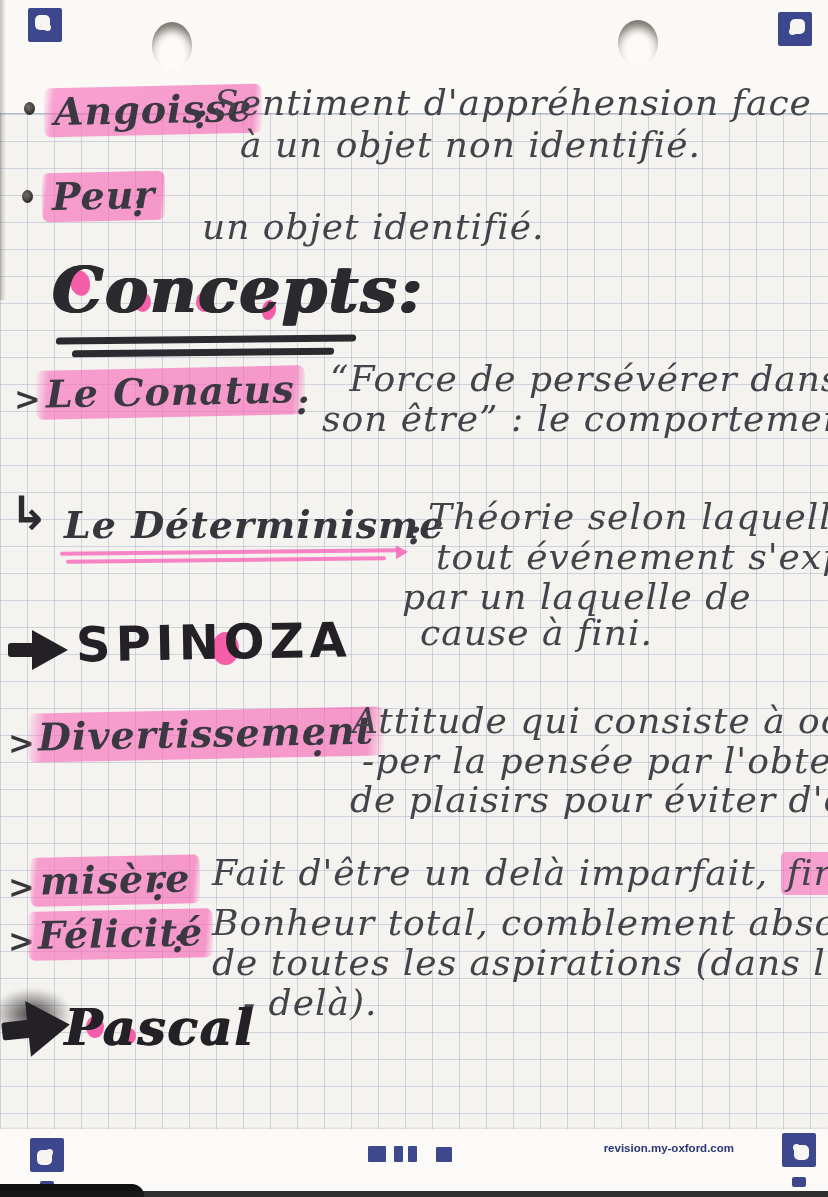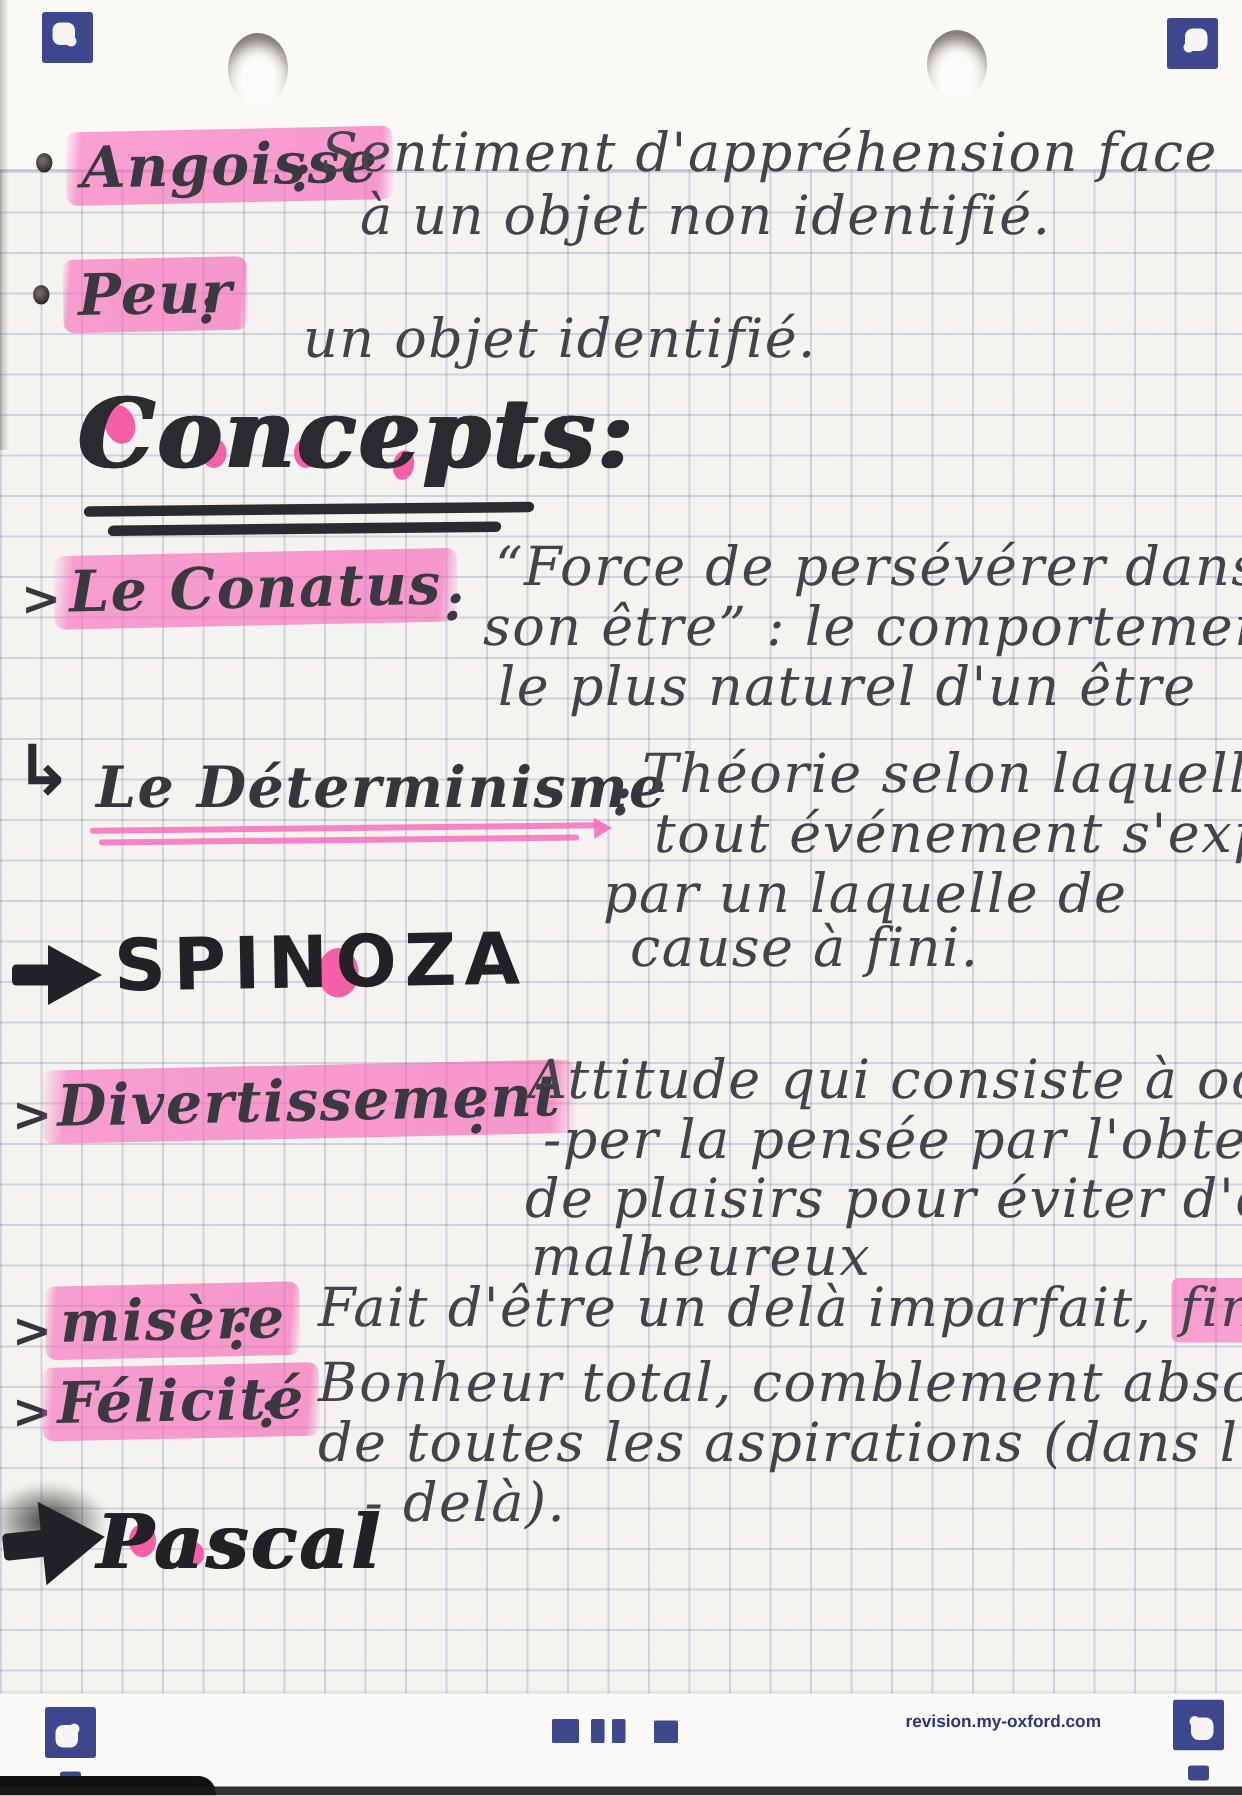--- a/index.html
+++ b/index.html
@@ -108,21 +108,20 @@
   <div class="pinkdot" style="left:262px;top:300px;width:14px;height:20px;transform:rotate(12deg);"></div>
   <div class="heading" style="left:52px;top:252px;">Concepts:</div>
   <div class="underbar" style="left:56px;top:336px;width:300px;"></div>
   <div class="underbar" style="left:72px;top:349px;width:262px;"></div>
 
   <span class="chevron" style="left:14px;top:380px;">&gt;</span>
   <span class="hw term" style="left:36px;top:368px;">Le Conatus</span>
   <span class="hw colon" style="left:296px;top:380px;">:</span>
   <span class="hw def" style="left:330px;top:358px;">“Force de persévérer dans</span>
   <span class="hw def" style="left:322px;top:398px;">son être” : le comportement</span>
-  <span class="hw def" style="left:332px;top:438px;">le plus naturel d'un être</span>
 
   <span class="ret-arrow" style="left:10px;top:486px;">↳</span>
   <span class="hw term-plain" style="left:64px;top:502px;font-style:italic;">Le Déterminisme</span>
   <div class="pink-line" style="left:60px;top:550px;width:340px;"></div>
   <div class="pink-line" style="left:66px;top:558px;width:320px;"></div>
   <div class="pink-head" style="left:396px;top:545px;"></div>
   <span class="hw colon" style="left:408px;top:510px;">:</span>
   <span class="hw def" style="left:428px;top:496px;">Théorie selon laquelle</span>
   <span class="hw def" style="left:436px;top:536px;">tout événement s'explique</span>
   <span class="hw def" style="left:402px;top:576px;">par un laquelle de</span>
@@ -134,21 +133,20 @@
   </div>
   <div class="pinkdot" style="left:212px;top:632px;width:27px;height:33px;"></div>
   <div class="callout" style="left:76px;top:614px;font-size:48px;transform:rotate(-1deg);">SPINOZA</div>
 
   <span class="chevron" style="left:8px;top:724px;">&gt;</span>
   <span class="hw term" style="left:28px;top:710px;">Divertissement</span>
   <span class="hw colon" style="left:312px;top:722px;">:</span>
   <span class="hw def" style="left:352px;top:700px;">Attitude qui consiste à occu</span>
   <span class="hw def" style="left:362px;top:740px;">-per la pensée par l'obtent°</span>
   <span class="hw def" style="left:350px;top:779px;">de plaisirs pour éviter d'être</span>
-  <span class="hw def" style="left:354px;top:818px;">malheureux</span>
 
   <span class="chevron" style="left:8px;top:868px;">&gt;</span>
   <span class="hw term" style="left:30px;top:856px;">misère</span>
   <span class="hw colon" style="left:152px;top:866px;">:</span>
   <span class="hw def" style="left:212px;top:852px;"><span>Fait d'être un delà imparfait,</span> <span class="hl-tail">fini</span></span>
 
   <span class="chevron" style="left:8px;top:922px;">&gt;</span>
   <span class="hw term" style="left:28px;top:910px;">Félicité</span>
   <span class="hw colon" style="left:172px;top:918px;">:</span>
   <span class="hw def" style="left:212px;top:902px;">Bonheur total, comblement absolu</span>

